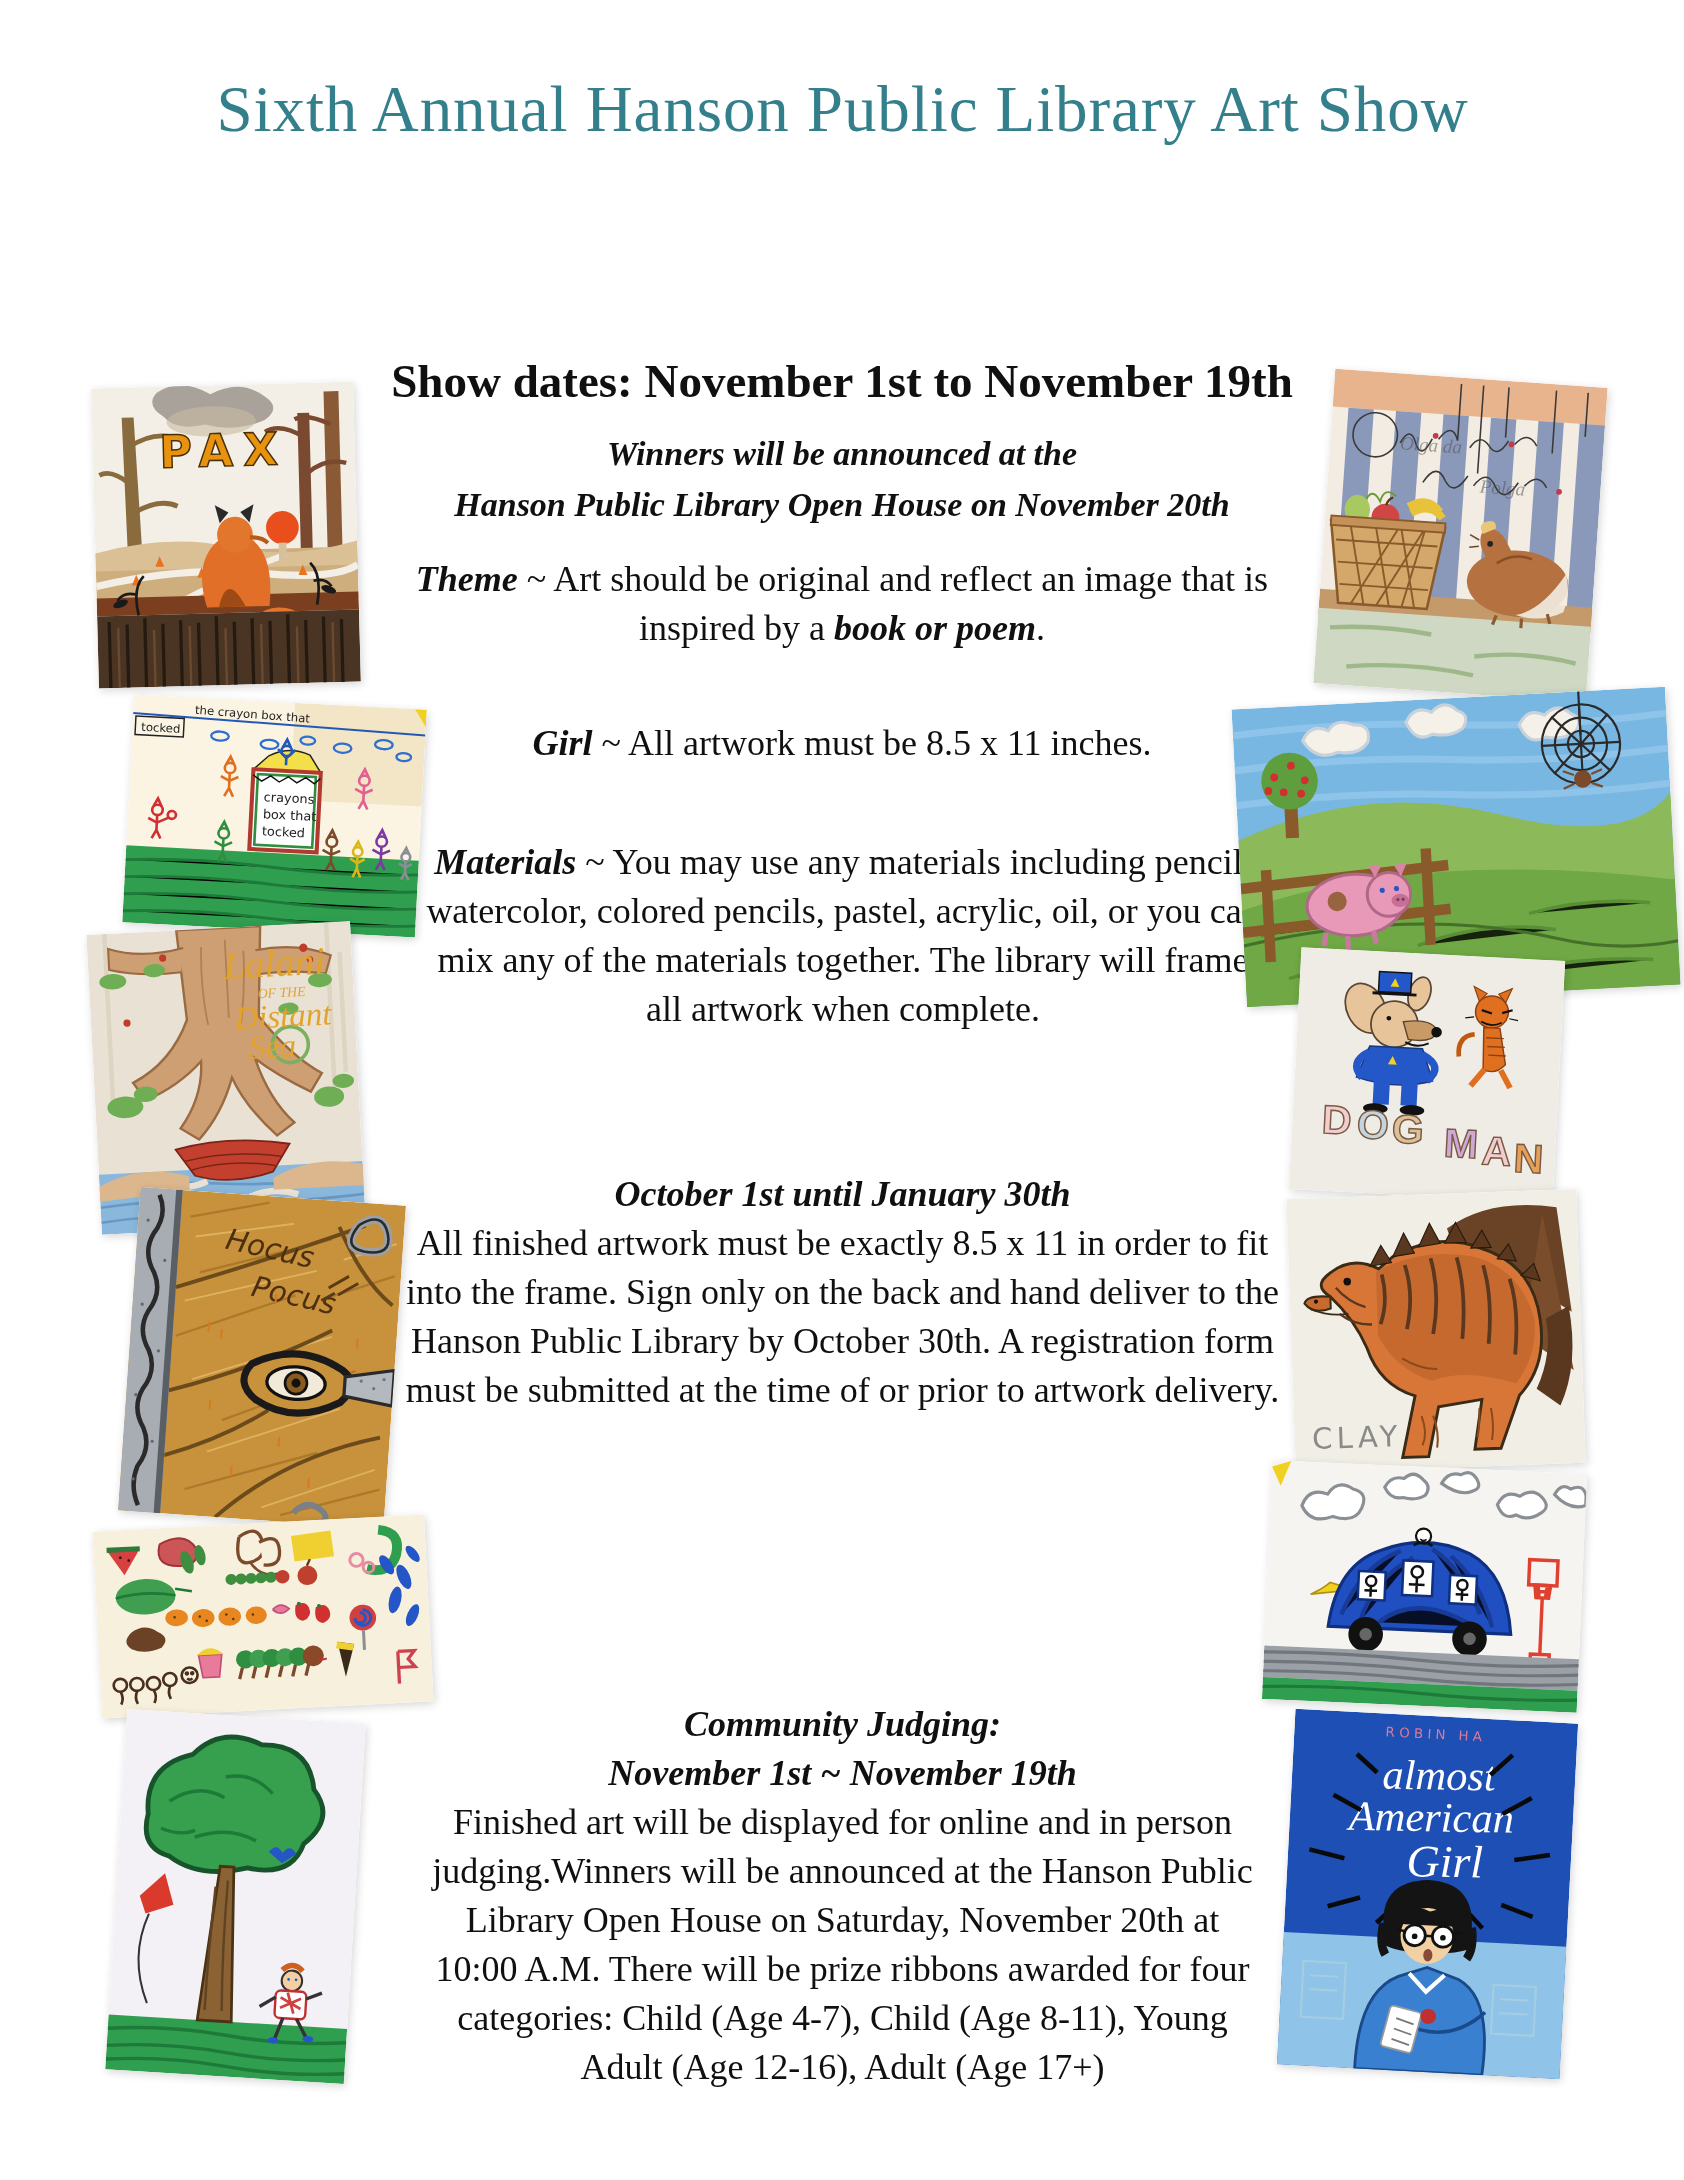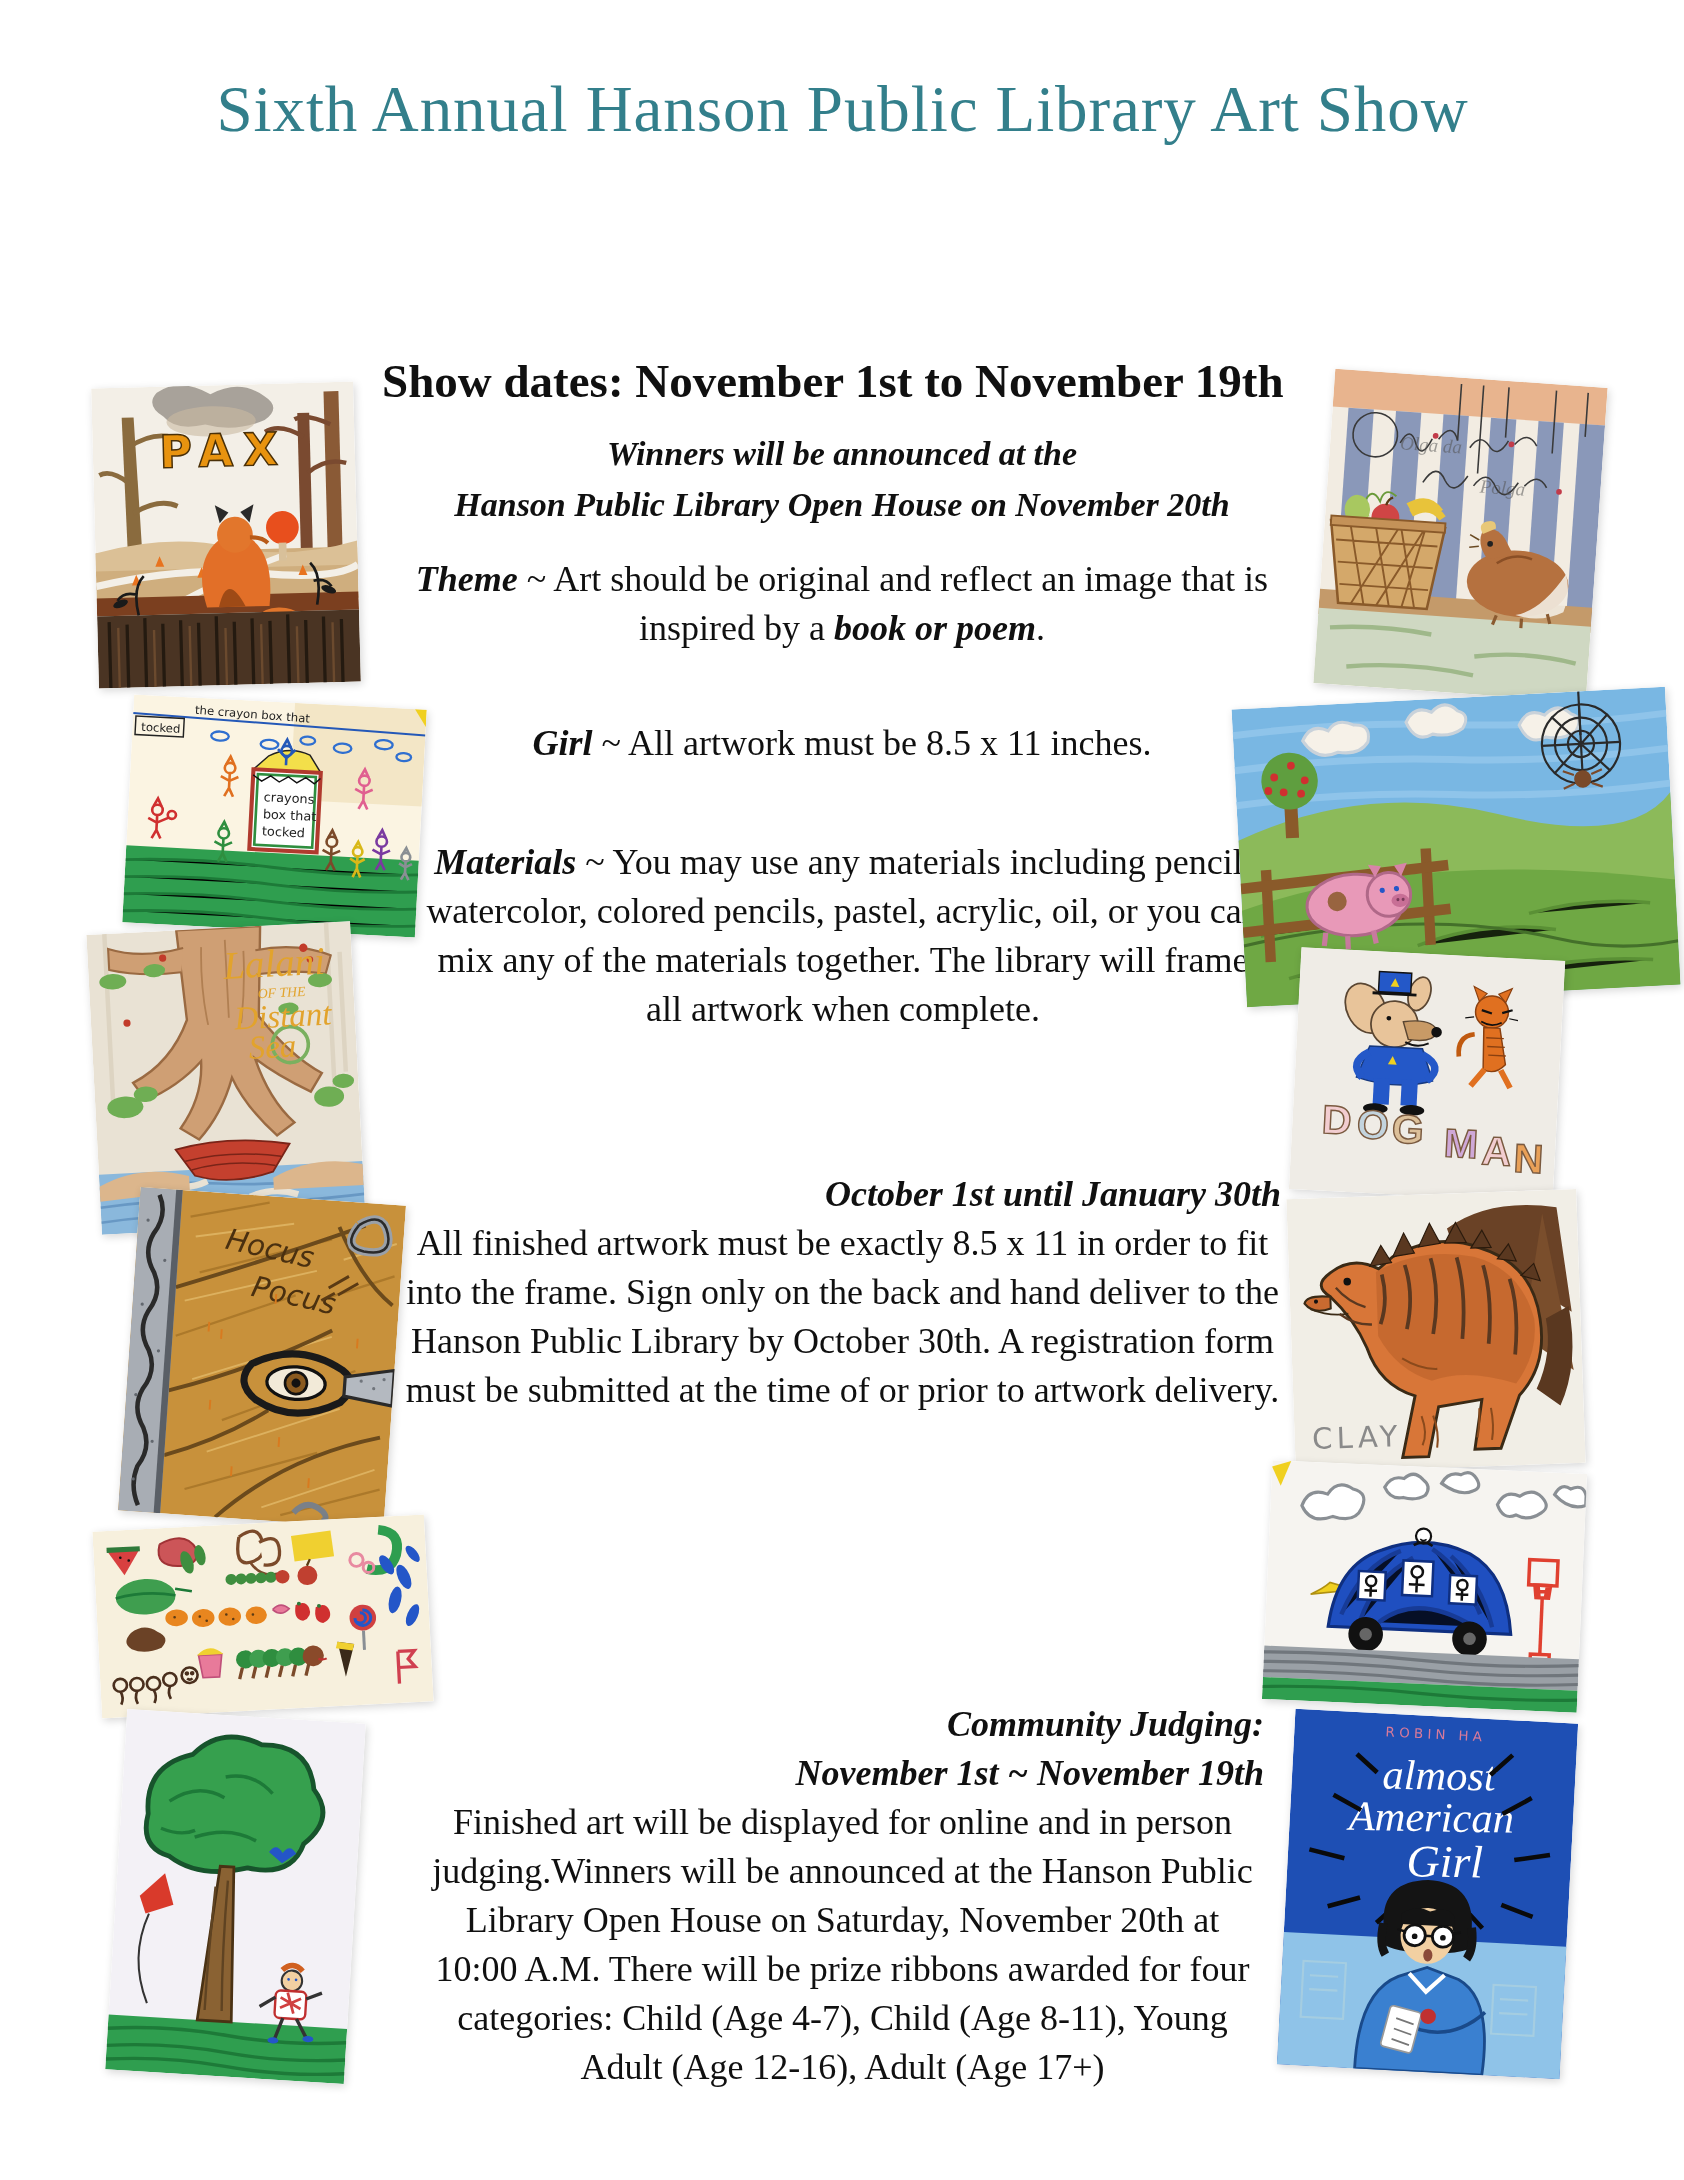--- a/index.html
+++ b/index.html
@@ -9,26 +9,26 @@
   
   .hdr-title{position:absolute;top:72px;left:0;width:100%;text-align:center;
              font-size:65px;color:#337f8b;letter-spacing:0.9px;}
   .call-wrap{position:absolute;top:160px;left:0;width:100%;text-align:center;}
   .call-text{display:inline-block;font-family:"Liberation Sans",sans-serif;font-weight:bold;
              font-size:170px;letter-spacing:0px;transform:scale(0.72,1.12);transform-origin:center top;
              background:linear-gradient(180deg,#9fcecb 0%,#4a949a 28%,#27787e 58%,#0f555b 100%);
              -webkit-background-clip:text;background-clip:text;color:#27787e;
              -webkit-text-fill-color:transparent;
              filter:drop-shadow(0 5.1px 3.4px rgba(30,55,55,0.40));white-space:nowrap;}
-  .show-dates{position:absolute;top:354px;left:382px;width:920px;
+  .show-dates{position:absolute;top:354px;left:382px;width:920px;text-align:center;
               font-size:47px;font-weight:bold;}
 
   
   .tb{position:absolute;left:382px;width:920px;text-align:center;font-size:36px;line-height:1.36;}
-  .tb .bi{font-weight:bold;font-style:italic;text-align:right;}
+  .tb .bi{font-weight:bold;font-style:italic;}
   #announce{top:428px;font-size:34px;font-weight:bold;font-style:italic;line-height:1.5;}
   #theme{top:555px;}
   #size{top:719px;}
   #materials{top:838px;width:852px;left:417px;}
   #submission{top:1170px;width:877px;left:404px;}
   #judging{top:1700px;width:843px;left:421px;}
 
   
   .art{position:absolute;background:#fff;box-shadow:1.7px 2.6px 8.5px rgba(0,0,0,0.16);}
   .art svg{display:block;width:100%;height:100%;}

